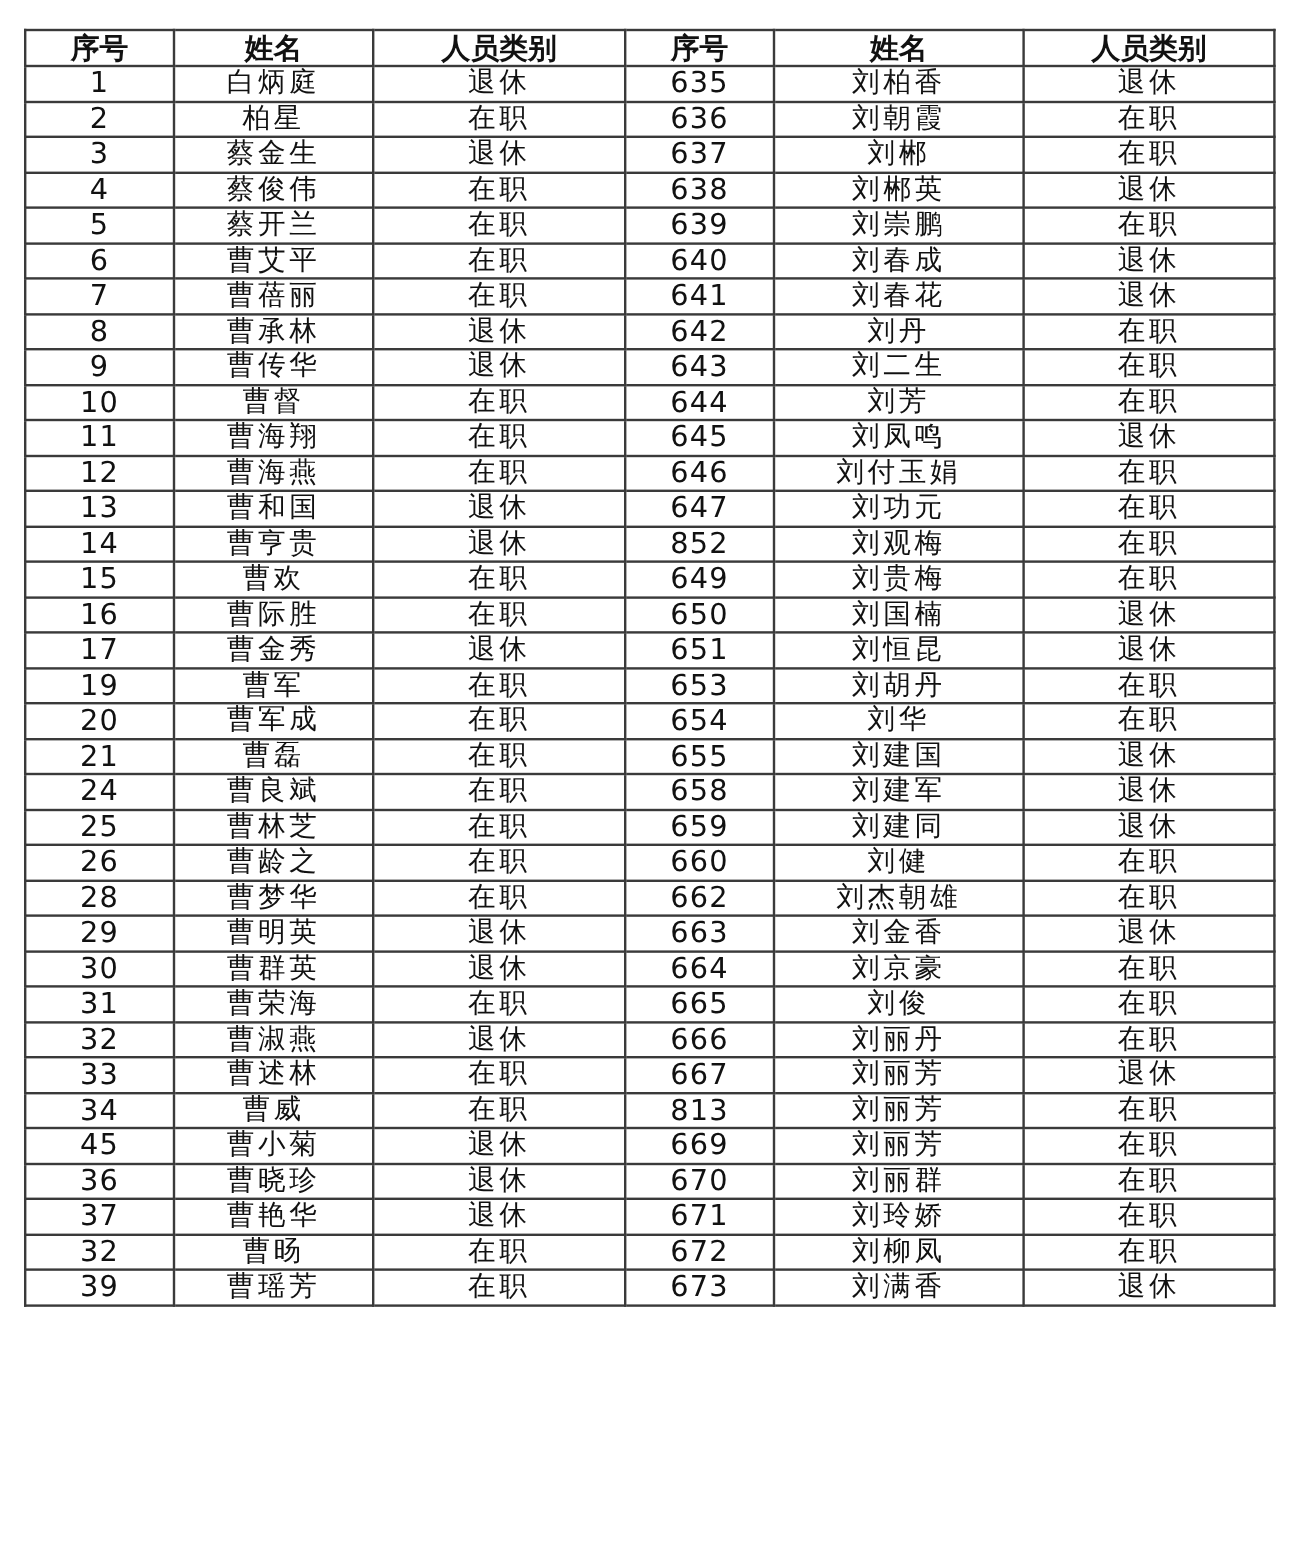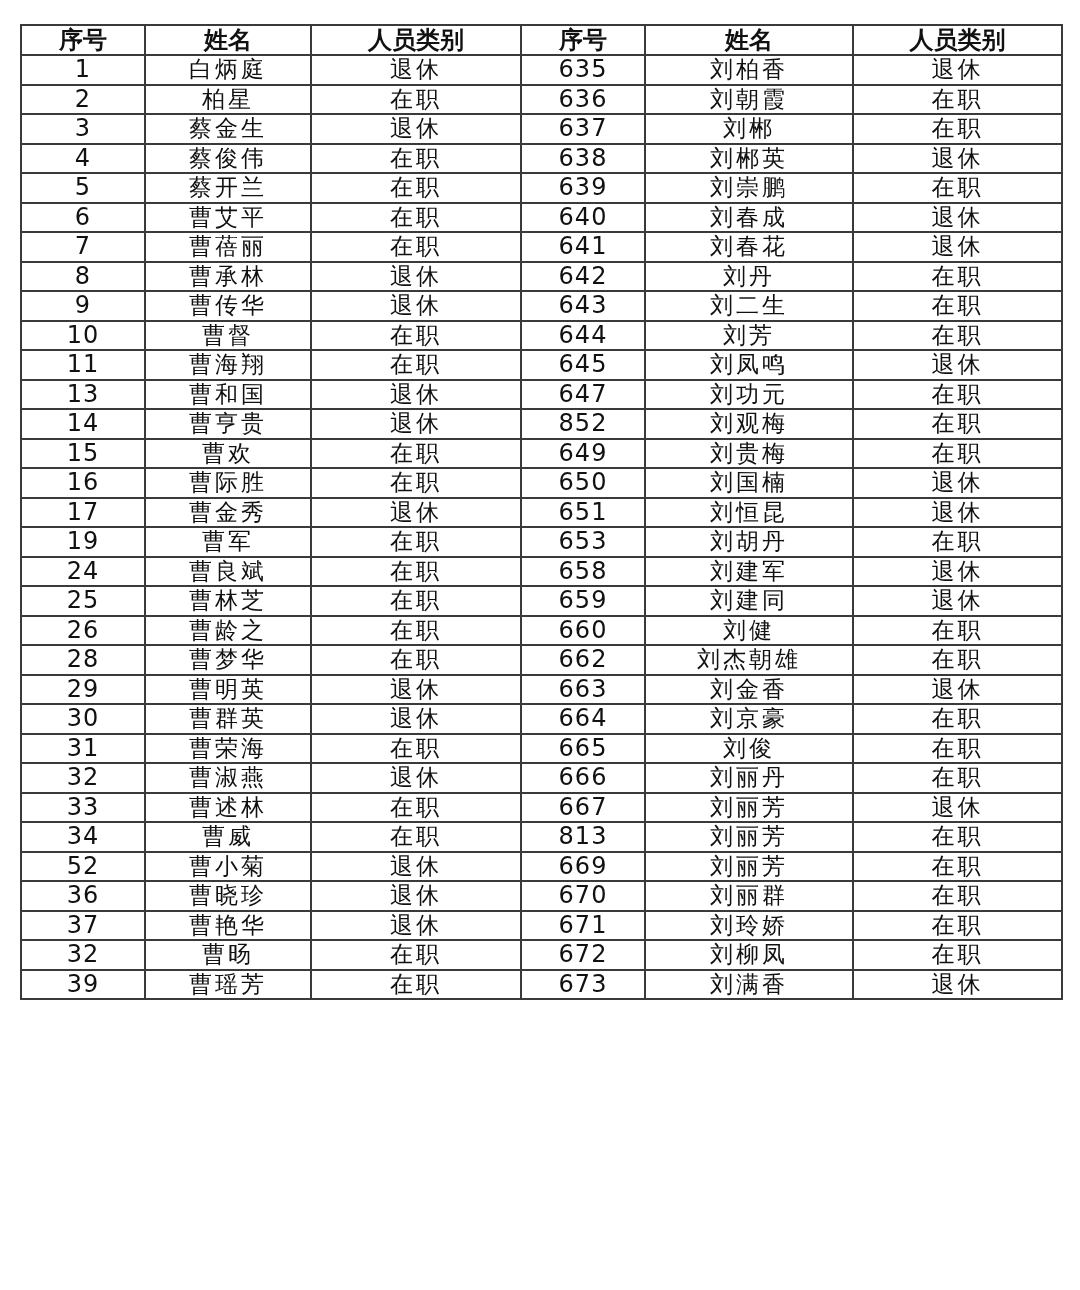--- a/index.html
+++ b/index.html
@@ -166,20 +166,28 @@
         </tr>
         <tr>
           <td class="num">11</td>
           <td class="name">曹海翔</td>
           <td class="type">在职</td>
           <td class="num">645</td>
           <td class="name">刘凤鸣</td>
           <td class="type">退休</td>
         </tr>
         <tr>
+          <td class="num">12</td>
+          <td class="name">曹海燕</td>
+          <td class="type">在职</td>
+          <td class="num">646</td>
+          <td class="name">刘付玉娟</td>
+          <td class="type">在职</td>
+        </tr>
+        <tr>
           <td class="num">13</td>
           <td class="name">曹和国</td>
           <td class="type">退休</td>
           <td class="num">647</td>
           <td class="name">刘功元</td>
           <td class="type">在职</td>
         </tr>
         <tr>
           <td class="num">14</td>
           <td class="name">曹亨贵</td>
@@ -214,20 +222,36 @@
         </tr>
         <tr>
           <td class="num">19</td>
           <td class="name">曹军</td>
           <td class="type">在职</td>
           <td class="num">653</td>
           <td class="name">刘胡丹</td>
           <td class="type">在职</td>
         </tr>
         <tr>
+          <td class="num">20</td>
+          <td class="name">曹军成</td>
+          <td class="type">在职</td>
+          <td class="num">654</td>
+          <td class="name">刘华</td>
+          <td class="type">在职</td>
+        </tr>
+        <tr>
+          <td class="num">21</td>
+          <td class="name">曹磊</td>
+          <td class="type">在职</td>
+          <td class="num">655</td>
+          <td class="name">刘建国</td>
+          <td class="type">退休</td>
+        </tr>
+        <tr>
           <td class="num">24</td>
           <td class="name">曹良斌</td>
           <td class="type">在职</td>
           <td class="num">658</td>
           <td class="name">刘建军</td>
           <td class="type">退休</td>
         </tr>
         <tr>
           <td class="num">25</td>
           <td class="name">曹林芝</td>
@@ -294,21 +318,21 @@
         </tr>
         <tr>
           <td class="num">34</td>
           <td class="name">曹威</td>
           <td class="type">在职</td>
           <td class="num">813</td>
           <td class="name">刘丽芳</td>
           <td class="type">在职</td>
         </tr>
         <tr>
-          <td class="num">52</td>
+          <td class="num">45</td>
           <td class="name">曹小菊</td>
           <td class="type">退休</td>
           <td class="num">669</td>
           <td class="name">刘丽芳</td>
           <td class="type">在职</td>
         </tr>
         <tr>
           <td class="num">36</td>
           <td class="name">曹晓珍</td>
           <td class="type">退休</td>

